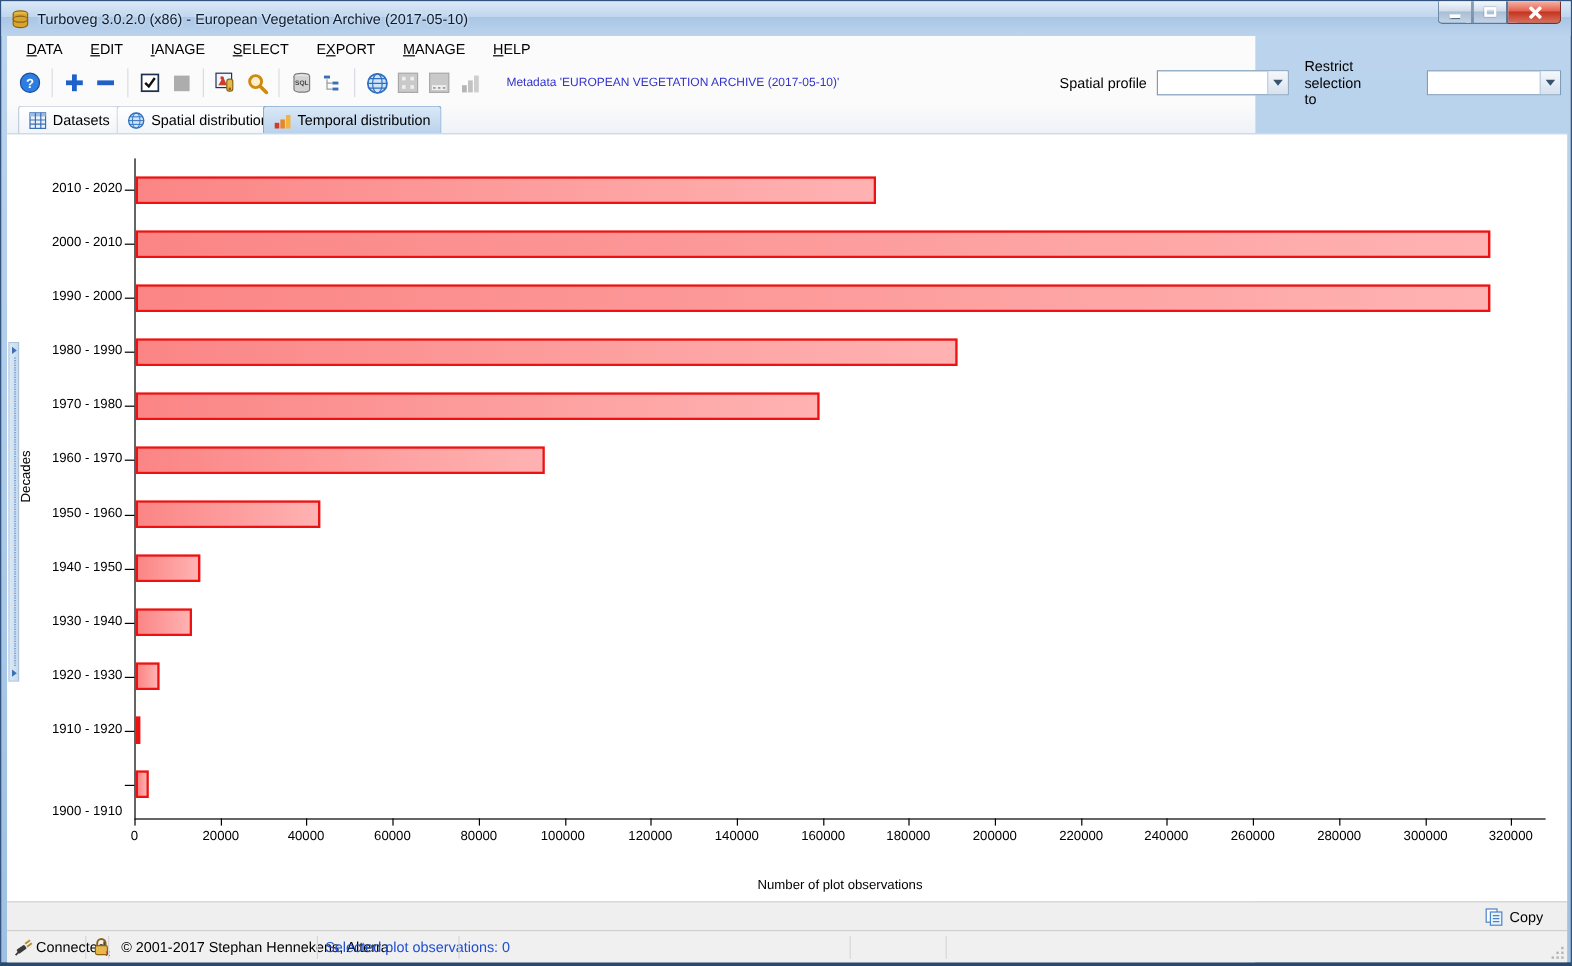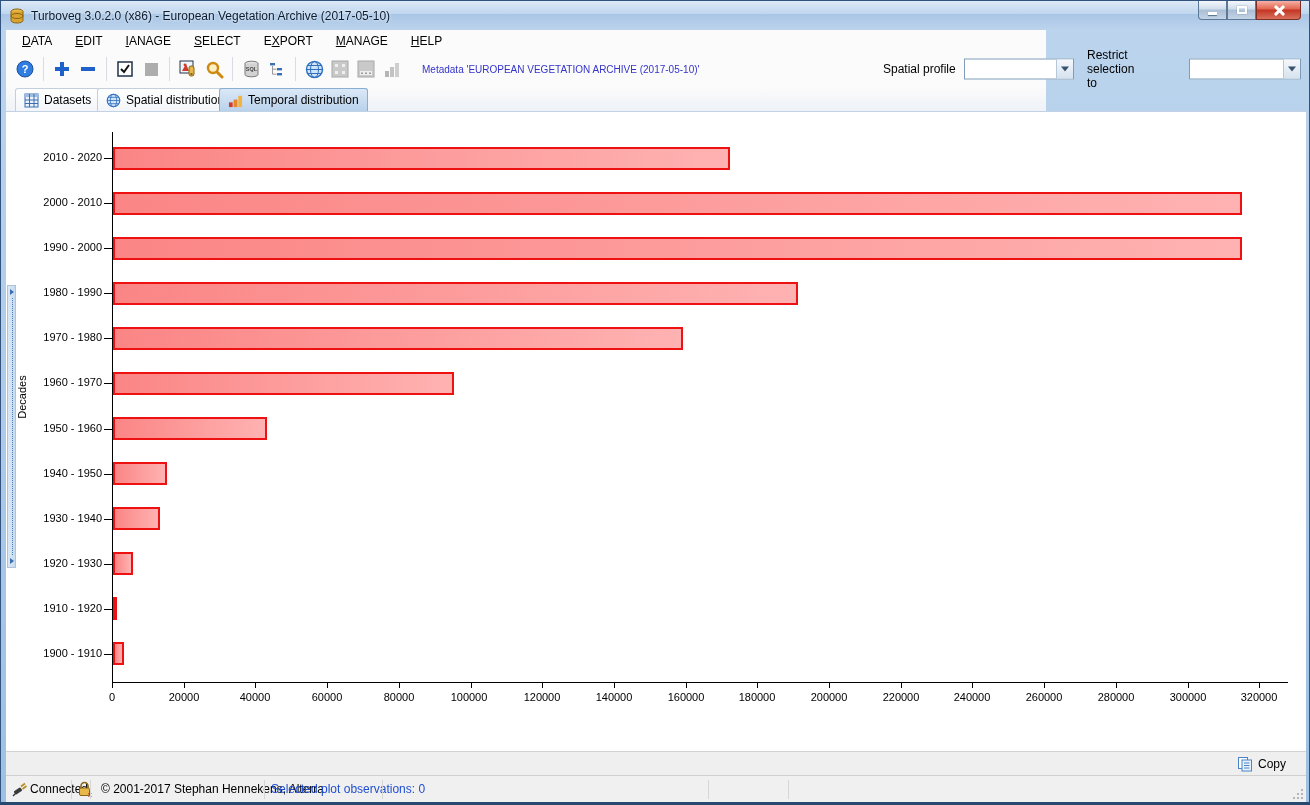--- a/index.html
+++ b/index.html
@@ -322,21 +322,21 @@
           <div class="ytick" style="left: 98px; top: 407px;"></div>
           <div class="ylab" style="left: 0px; top: 400px;">1930 - 1940</div>
           <div class="bar" style="left: 107px; top: 440px; width: 20px; height: 23px; border-color: rgb(238, 17, 17); background: linear-gradient(to right, rgb(251, 133, 133), rgb(255, 178, 178));"></div>
           <div class="ytick" style="left: 98px; top: 452px;"></div>
           <div class="ylab" style="left: 0px; top: 445px;">1920 - 1930</div>
           <div class="bar" style="left: 107px; top: 485px; width: 4px; height: 23px; border-color: rgb(238, 17, 17); background: linear-gradient(to right, rgb(251, 133, 133), rgb(255, 178, 178));"></div>
           <div class="ytick" style="left: 98px; top: 497px;"></div>
           <div class="ylab" style="left: 0px; top: 490px;">1910 - 1920</div>
           <div class="bar" style="left: 107px; top: 530px; width: 11px; height: 23px; border-color: rgb(238, 17, 17); background: linear-gradient(to right, rgb(251, 133, 133), rgb(255, 178, 178));"></div>
           <div class="ytick" style="left: 98px; top: 542px;"></div>
-          <div class="ylab" style="left: 0px; top: 535px; text-align: right;">1900 - 1910</div>
+          <div class="ylab" style="left: 0px; top: 558px; text-align: right;">1900 - 1910</div>
           <div class="xtick" style="left: 106px; top: 570px;"></div>
           <div class="xlab" style="left: 74px; top: 579px;">0</div>
           <div class="xtick" style="left: 178px; top: 570px;"></div>
           <div class="xlab" style="left: 146px; top: 579px;">20000</div>
           <div class="xtick" style="left: 249px; top: 570px;"></div>
           <div class="xlab" style="left: 217px; top: 579px;">40000</div>
           <div class="xtick" style="left: 321px; top: 570px;"></div>
           <div class="xlab" style="left: 289px; top: 579px;">60000</div>
           <div class="xtick" style="left: 393px; top: 570px;"></div>
           <div class="xlab" style="left: 361px; top: 579px;">80000</div>
@@ -359,20 +359,21 @@
           <div class="xtick" style="left: 1038px; top: 570px;"></div>
           <div class="xlab" style="left: 1006px; top: 579px;">260000</div>
           <div class="xtick" style="left: 1110px; top: 570px;"></div>
           <div class="xlab" style="left: 1078px; top: 579px;">280000</div>
           <div class="xtick" style="left: 1182px; top: 570px;"></div>
           <div class="xlab" style="left: 1150px; top: 579px;">300000</div>
           <div class="xtick" style="left: 1253px; top: 570px;"></div>
           <div class="xlab" style="left: 1221px; top: 579px;">320000</div>
         </div>
       <div class="yaxis-title" style="left:16px; top:285px;">Decades</div>
+      <div class="xaxis-title" style="left:106px; width:1176px; top:620px;">Number of plot observations</div>
       <div class="splitter">
         <span class="dots"></span>
         <span class="split-arrow top"></span>
         <span class="split-arrow bottom"></span>
       </div>
     </div>
 
     <div class="copystrip">
       <div class="copy-btn">
         <svg width="16" height="16" viewBox="0 0 16 16">

